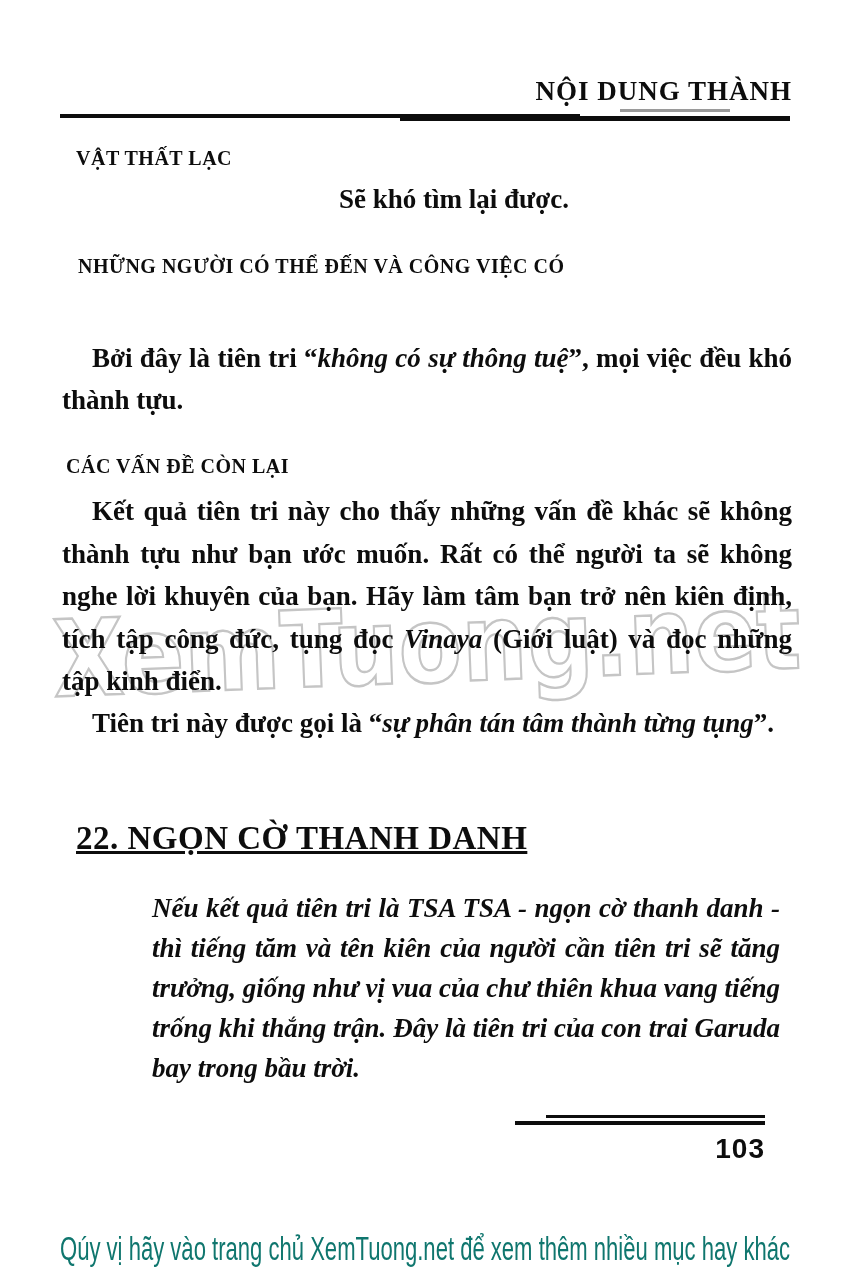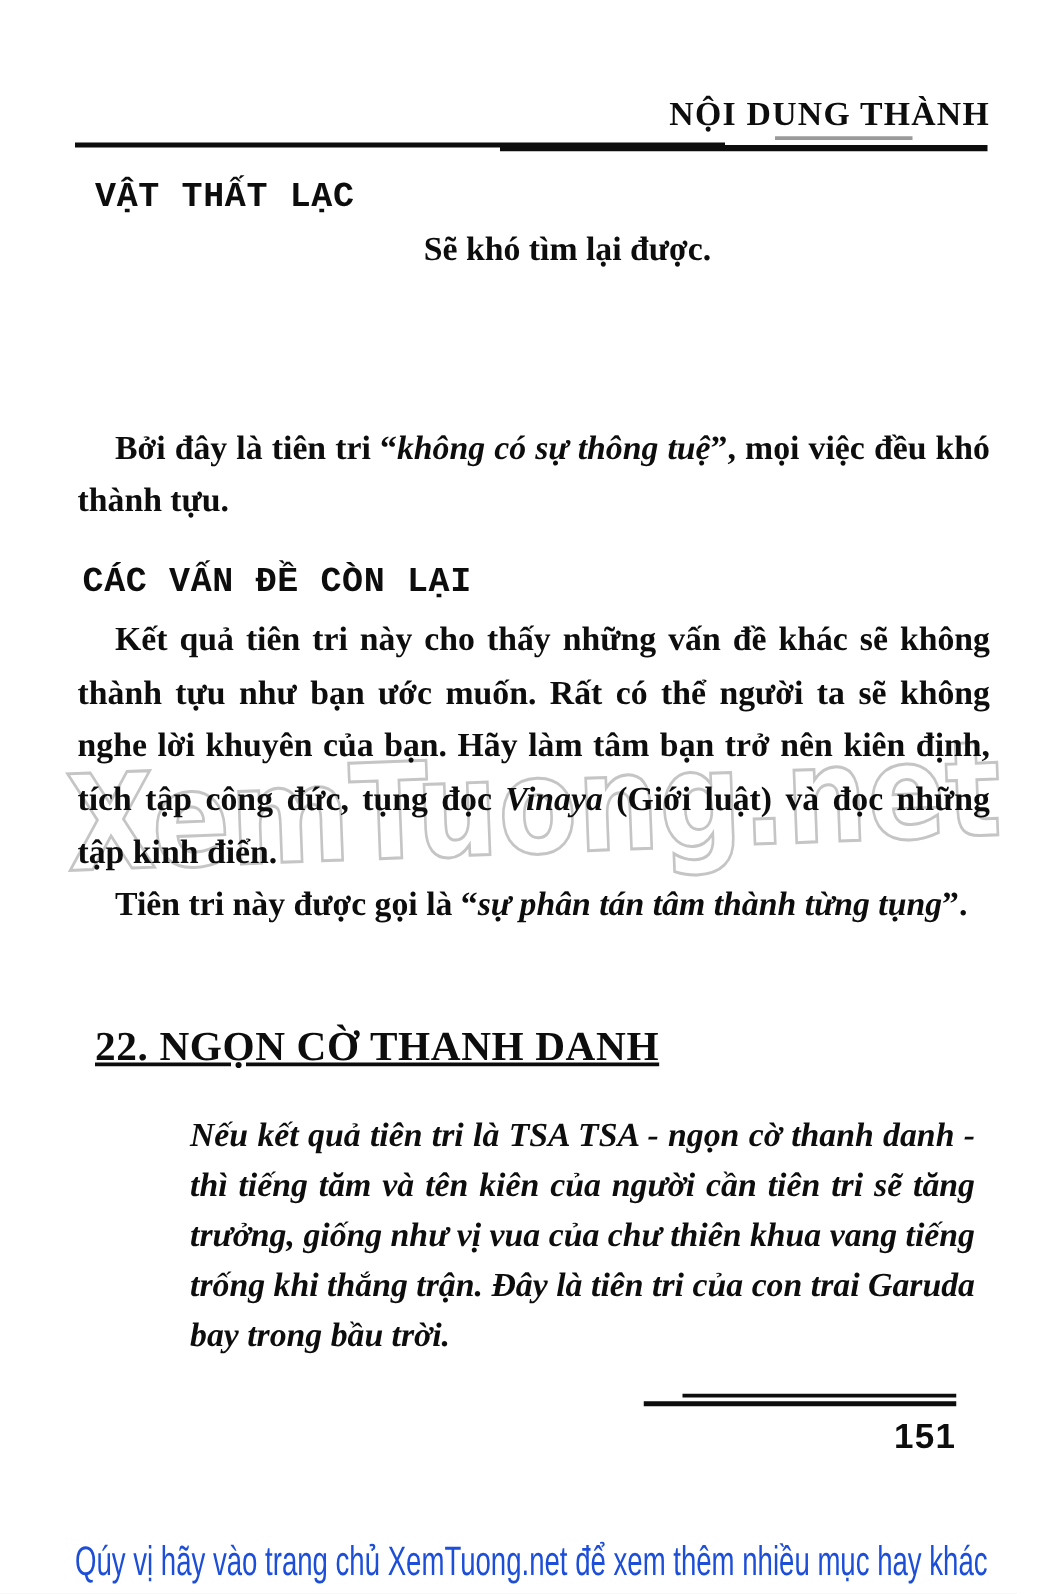--- a/index.html
+++ b/index.html
@@ -17,23 +17,22 @@
     font-weight:700;font-size:27px;letter-spacing:1px;
     font-family:"Liberation Serif","DejaVu Serif",serif;
   }
   .rule{position:absolute;background:#0d0d0d;}
   .rule-a{left:60px;top:114px;width:520px;height:4px;}
   .rule-b{left:400px;top:116px;width:390px;height:5px;}
   .rule-smudge{left:620px;top:109px;width:110px;height:3px;background:#9a9a9a;}
   
   .h-sec{
     position:absolute;left:64px;width:730px;
-    font-weight:700;font-size:28px;line-height:45px;
+    font-weight:700;font-size:20px;line-height:45px;
     letter-spacing:0.5px;
-    font-family:Liberation Mono, monospace;
   }
   .h1-pos{top:136px;left:76px;}
   .h2-pos{top:244px;left:78px;}
   .h3-pos{top:444px;left:66px;}
   .h-chapter{
     position:absolute;left:76px;top:820px;width:740px;
     font-weight:700;font-size:33px;letter-spacing:0.5px;text-decoration:underline;
   }
   .h2-line2{display:inline-block;padding-left:44px;}
   
@@ -65,21 +64,21 @@
   .watermark{
     position:absolute;left:45px;top:570px;width:770px;height:170px;
     transform:rotate(-2.2deg);
     z-index:0;pointer-events:none;
   }
   .content-layer{position:relative;z-index:1;}
   
   .footer{
     position:absolute;left:60px;top:1230px;width:730px;height:40px;
     font-family:"Liberation Sans","DejaVu Sans",sans-serif;
-    font-size:33px;font-weight:400;color:#1d4ed8;
+    font-size:33px;font-weight:400;color:#0f766e;
     white-space:nowrap;
   }
   .footer .fit-x{display:inline-block;transform-origin:left center;}
 </style>
 </head>
 <body>
 
 <div class="page">
 
   <svg class="watermark" viewBox="0 0 770 170">
@@ -90,39 +89,39 @@
 
     <div class="header-title">NỘI DUNG THÀNH</div>
     <div class="rule rule-smudge"></div>
     <div class="rule rule-a"></div>
     <div class="rule rule-b"></div>
 
     <div class="h-sec h1-pos">VẬT THẤT LẠC</div>
     <div class="para p-s1">Sẽ khó tìm lại được.</div>
 
     <div class="h-sec h2-pos">
-      <br>
+      <span>NHỮNG NGƯỜI CÓ THỂ ĐẾN VÀ CÔNG VIỆC CÓ</span><br>
     </div>
     <div class="para p-s2">
       <span>Bởi đây là tiên tri “</span><span class="em-it">không có sự thông tuệ</span><span>”, mọi việc đều khó thành tựu.</span>
     </div>
 
     <div class="h-sec h3-pos">CÁC VẤN ĐỀ CÒN LẠI</div>
     <div class="para p-s3a">
       <span>Kết quả tiên tri này cho thấy những vấn đề khác sẽ không thành tựu như bạn ước muốn. Rất có thể người ta sẽ không nghe lời khuyên của bạn. Hãy làm tâm bạn trở nên kiên định, tích tập công đức, tụng đọc </span><span class="em-it">Vinaya</span><span> (Giới luật) và đọc những tập kinh điển.</span>
     </div>
     <div class="para p-s3b">
       <span>Tiên tri này được gọi là “</span><span class="em-it">sự phân tán tâm thành từng tụng</span><span>”.</span>
     </div>
 
     <div class="h-chapter">22. NGỌN CỜ THANH DANH</div>
     <div class="quote">Nếu kết quả tiên tri là TSA TSA - ngọn cờ thanh danh - thì tiếng tăm và tên kiên của người cần tiên tri sẽ tăng trưởng, giống như vị vua của chư thiên khua vang tiếng trống khi thắng trận. Đây là tiên tri của con trai Garuda bay trong bầu trời.</div>
 
     <div class="rule brule-a"></div>
     <div class="rule brule-b"></div>
-    <div class="page-number">151</div>
+    <div class="page-number">103</div>
 
     <div class="footer">
       <span class="fit-x" style="transform: scaleX(0.668479);">Qúy vị hãy vào trang chủ XemTuong.net để xem thêm nhiều mục hay khác</span>
     </div>
 
   </div>
 </div>
 
 </body></html>

